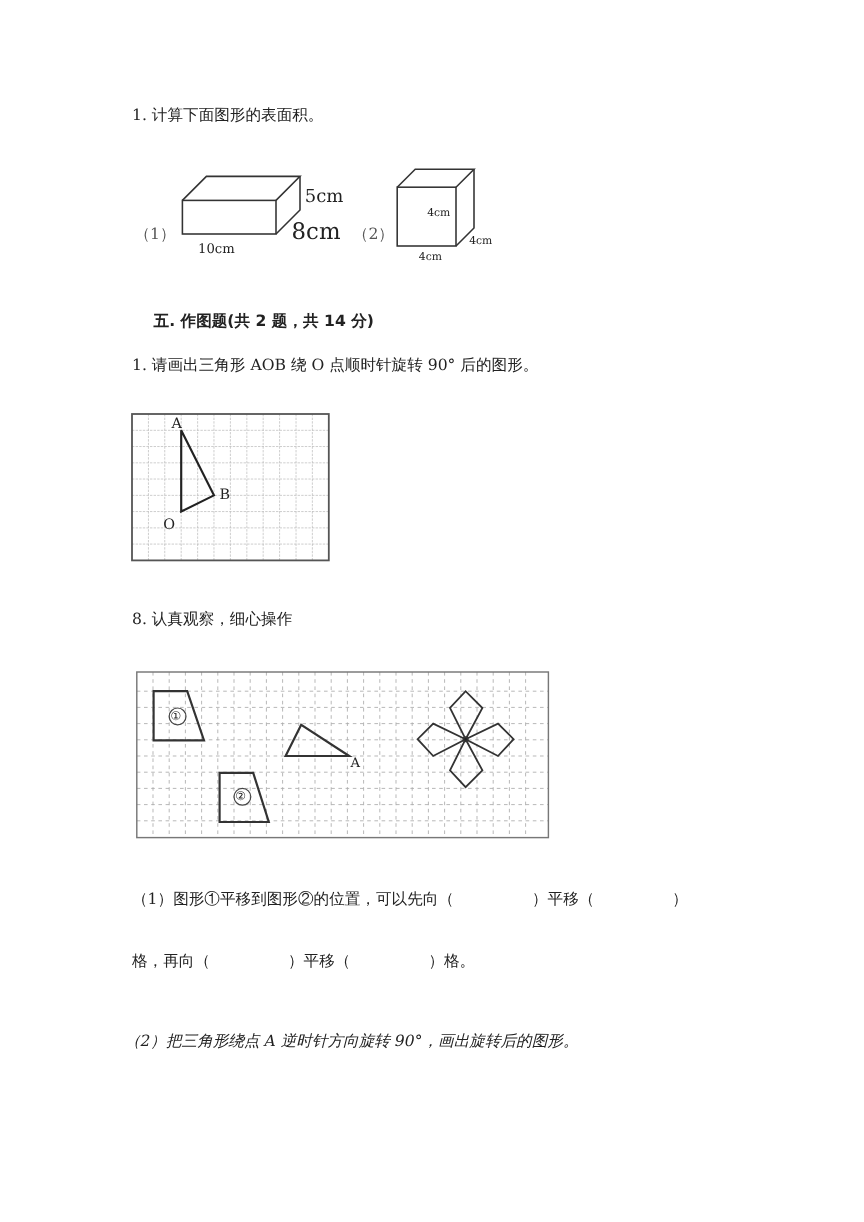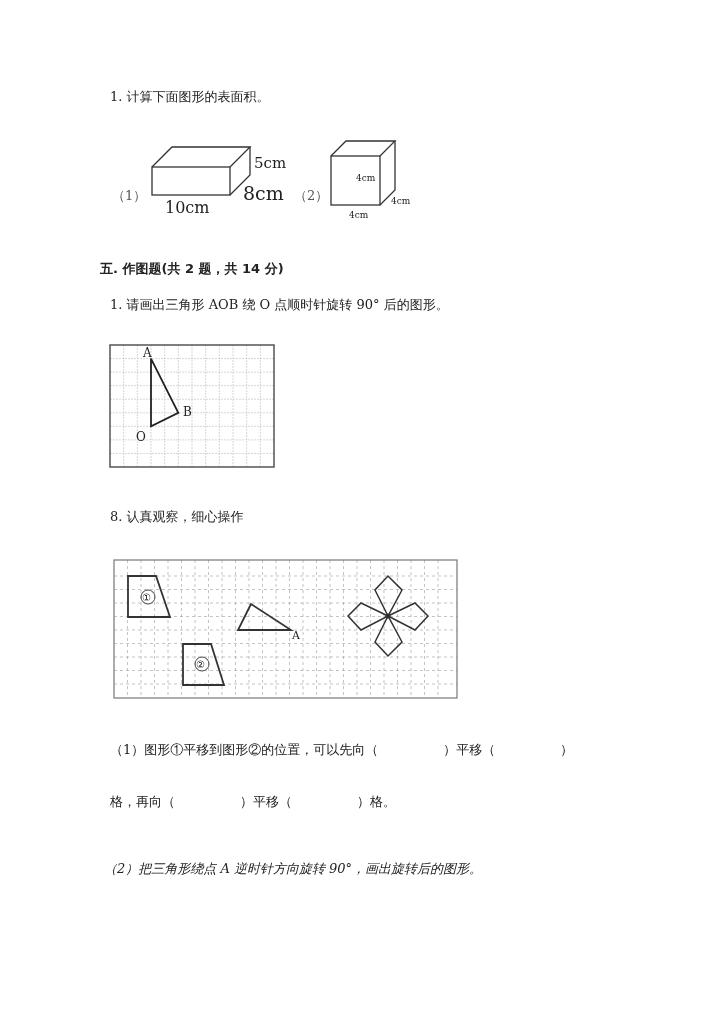--- a/index.html
+++ b/index.html
@@ -100,30 +100,30 @@
       <polygon points="388,616 375,590 388,576 402,590"></polygon>
       <polygon points="388,616 361,603 348,616 361,630"></polygon>
       <polygon points="388,616 415,603 428,616 415,630"></polygon>
       <polygon points="388,616 375,642 388,656 402,642"></polygon>
       <circle cx="388" cy="616" r="1.8" fill="#222"></circle>
     </g>
   </g>
 </svg>
 
 <div class="txt" style="left:112px; top:188px; color:#555;">（1）</div>
-<div class="txt" style="left:165px; top:200px; font-size:16px;">10cm</div>
+<div class="txt" style="left:165px; top:200px; font-size:11px;">10cm</div>
 <div class="txt" style="left:243px; top:185px; font-size:19px;">8cm</div>
 <div class="txt" style="left:254px; top:155px; font-size:15px;text-align:center;">5cm</div>
 
 <div class="txt" style="left:294px; top:188px; color:#555;">（2）</div>
 <div class="txt" style="left:356px; top:170px; font-size:9px;">4cm</div>
 <div class="txt" style="left:349px; top:207px; font-size:9px;">4cm</div>
 <div class="txt" style="left:391px; top:193px; font-size:9px;">4cm</div>
 
-<div class="txt bold" style="left:100px; top:261px;">五. 作图题(共 2 题，共 14 分)</div>
+<div class="txt bold" style="left:128px; top:261px;">五. 作图题(共 2 题，共 14 分)</div>
 <div class="txt" style="left:110px; top:297px;">1. 请画出三角形 AOB 绕 O 点顺时针旋转 90° 后的图形。</div>
 
 <div class="txt" style="left:143px; top:345px; font-size:12px;">A</div>
 <div class="txt" style="left:183px; top:404px; font-size:12px;">B</div>
 <div class="txt" style="left:136px; top:429px; font-size:12px;">O</div>
 
 <div class="txt" style="left:110px; top:509px;">8. 认真观察，细心操作</div>
 
 <div class="txt" style="left:142px; top:590px; font-size:10px;">①</div>
 <div class="txt" style="left:196px; top:657px; font-size:10px;">②</div>

